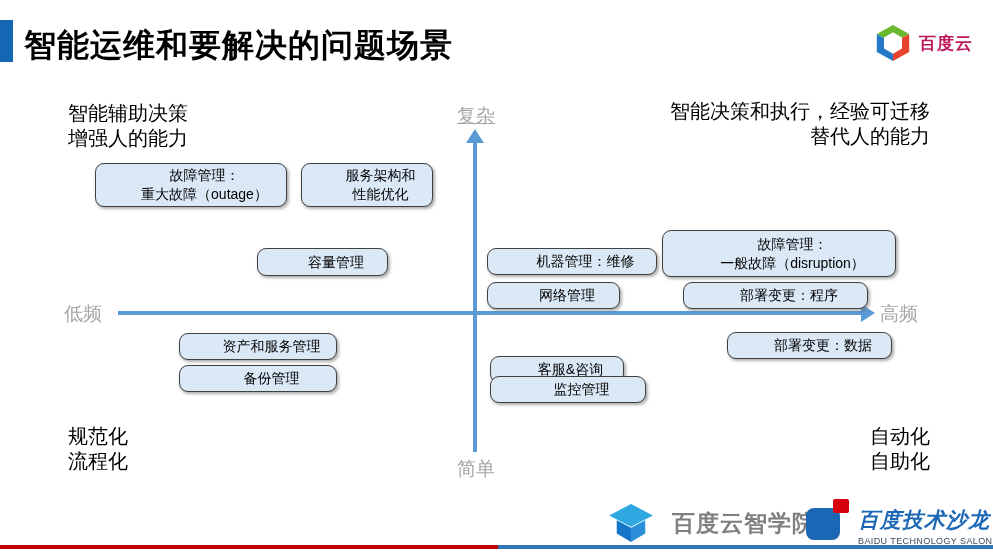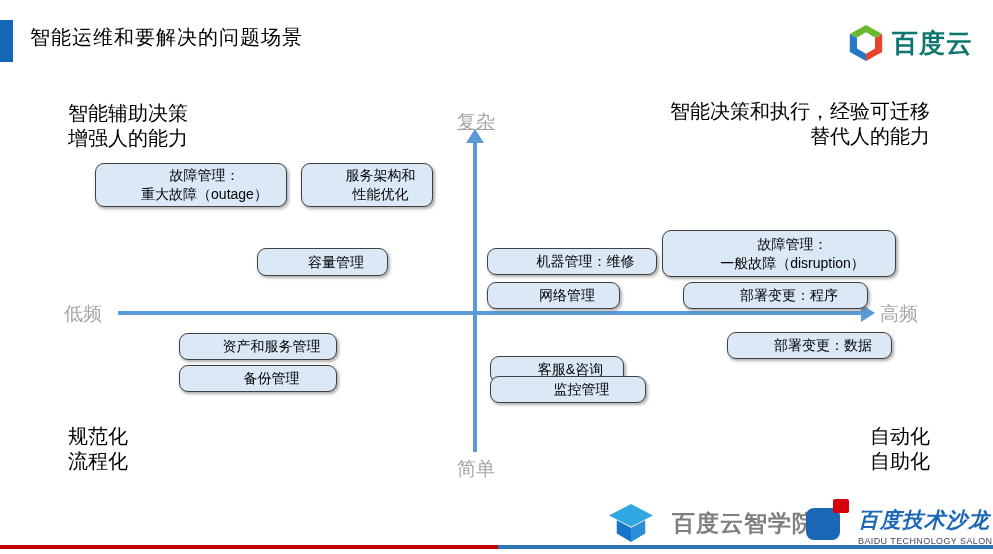--- a/index.html
+++ b/index.html
@@ -3,33 +3,33 @@
 <meta charset="utf-8">
 <style>
   * { margin:0; padding:0; box-sizing:border-box; }
   html,body { background:#888; }
   body { font-family:"Liberation Sans","DejaVu Sans",sans-serif; }
   .slide { position:relative; width:993px; height:554px; background:#ffffff; overflow:hidden; margin:0 auto; }
   .pre { white-space:pre-line; }
 
   
   .accent-bar { position:absolute; left:0; top:20; top:20px; width:13px; height:42px; background:#1567b3; }
-  .slide-title { position:absolute; left:30px; top:24px; font-size:20px; font-weight:normal; color:#000; letter-spacing:1px; }
+  .slide-title { position:absolute; left:24px; top:24px; font-size:32px; font-weight:bold; color:#000; letter-spacing:1px; }
   .logo-top { position:absolute; right:20px; top:24px; display:flex; align-items:center; gap:8px; }
-  .logo-top .logo-text { font-size:26px; font-weight:bold; color:#0f766e; letter-spacing:1px; }
+  .logo-top .logo-text { font-size:17px; font-weight:bold; color:#be185d; letter-spacing:1px; }
 
   
   .v-axis { position:absolute; left:473px; top:142px; width:4px; height:310px; background:#5b9bd5; }
   .v-arrow { position:absolute; left:466px; top:129px; width:0; height:0;
              border-left:9px solid transparent; border-right:9px solid transparent; border-bottom:14px solid #5b9bd5; }
   .h-axis { position:absolute; left:118px; top:311px; width:745px; height:4px; background:#5b9bd5; }
   .h-arrow { position:absolute; left:861px; top:304px; width:0; height:0;
              border-top:9px solid transparent; border-bottom:9px solid transparent; border-left:14px solid #5b9bd5; }
   .axis-label { position:absolute; font-size:19px; color:#a6a6a6; }
-  .axis-top    { left:453px; top:109px; width:46px; text-align:center;text-decoration:underline; }
+  .axis-top    { left:453px; top:103px; width:46px; text-align:center;text-decoration:underline; }
   .axis-bottom { left:453px; top:456px; width:46px; text-align:center; }
   .axis-left   { left:64px;  top:301px; }
   .axis-right  { left:880px; top:301px; }
 
   
   .corner { position:absolute; font-size:20px; color:#000; line-height:25px; }
   .corner-tl { left:68px; top:101px; text-align:left; }
   .corner-tr { right:63px; top:99px; text-align:right; }
   .corner-bl { left:68px; top:424px; text-align:left; }
   .corner-br { right:63px; top:424px; text-align:right; }

